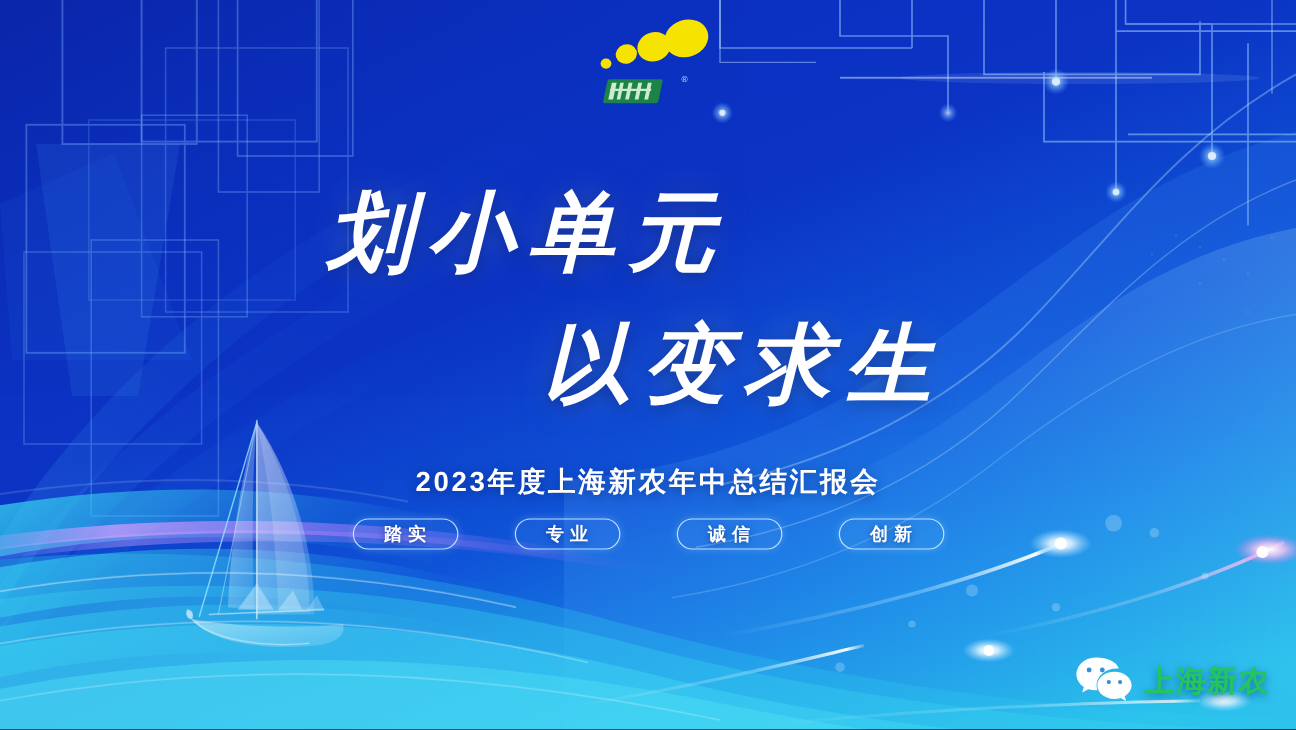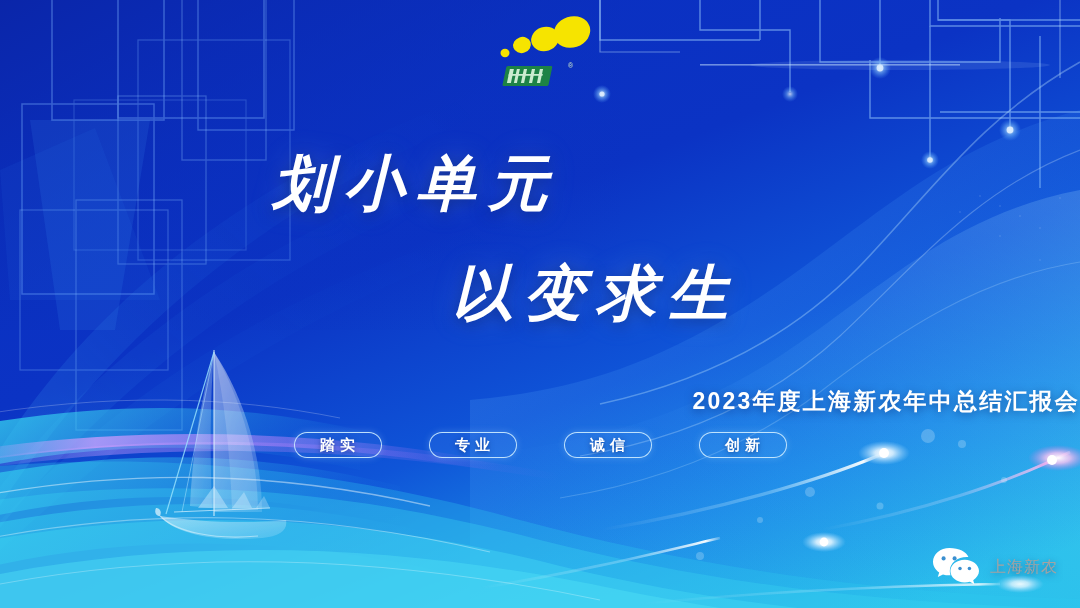--- a/index.html
+++ b/index.html
@@ -37,39 +37,39 @@
   #headline {
     position: absolute;
     left: 0;
     top: 142px;
     width: 1080px;
     height: 240px;
   }
   .head-line {
     position: absolute;
     color: #ffffff;
-    font-family: Liberation Mono, monospace;
+    font-family: Liberation Sans, sans-serif;
     font-weight: 700;
-    font-size: 60px;
+    font-size: 72px;
     line-height: 1;
     letter-spacing: 12px;
     white-space: nowrap;
     text-shadow: 0 3px 14px rgba(4,22,92,0.55), 0 0 28px rgba(150,205,255,0.30);
     font-style: italic;
   }
   #head-line-1 { left: 272px; top: 16px; }
   #head-line-2 { left: 452px; top: 126px; }
 
   
   #subtitle {
     position: absolute;
     left: 0;
     top: 386px;
     width: 1080px;
-    text-align: right;
+    text-align: center;
     color: #ffffff;
     font-size: 23px;
     font-weight: 700;
     letter-spacing: 2.2px;
     text-shadow: 0 2px 9px rgba(5,25,95,0.5);
   }
 
   
   #tag-row {
     position: absolute;
@@ -104,23 +104,23 @@
   #wechat-footer {
     position: absolute;
     right: 22px;
     bottom: 20px;
     display: flex;
     align-items: center;
     gap: 9px;
   }
   #wechat-icon { width: 50px; height: 42px; display: block; }
   #wechat-label {
-    color: #a3a3a3;
-    font-size: 16px;
-    font-weight: 400;
+    color: #22c55e;
+    font-size: 25px;
+    font-weight: 700;
     letter-spacing: 1px;
     text-shadow: 0 2px 7px rgba(8,45,110,0.55);
   }
 </style>
 </head>
 <body>
 
 <div id="poster">
 
   <div class="layer">

